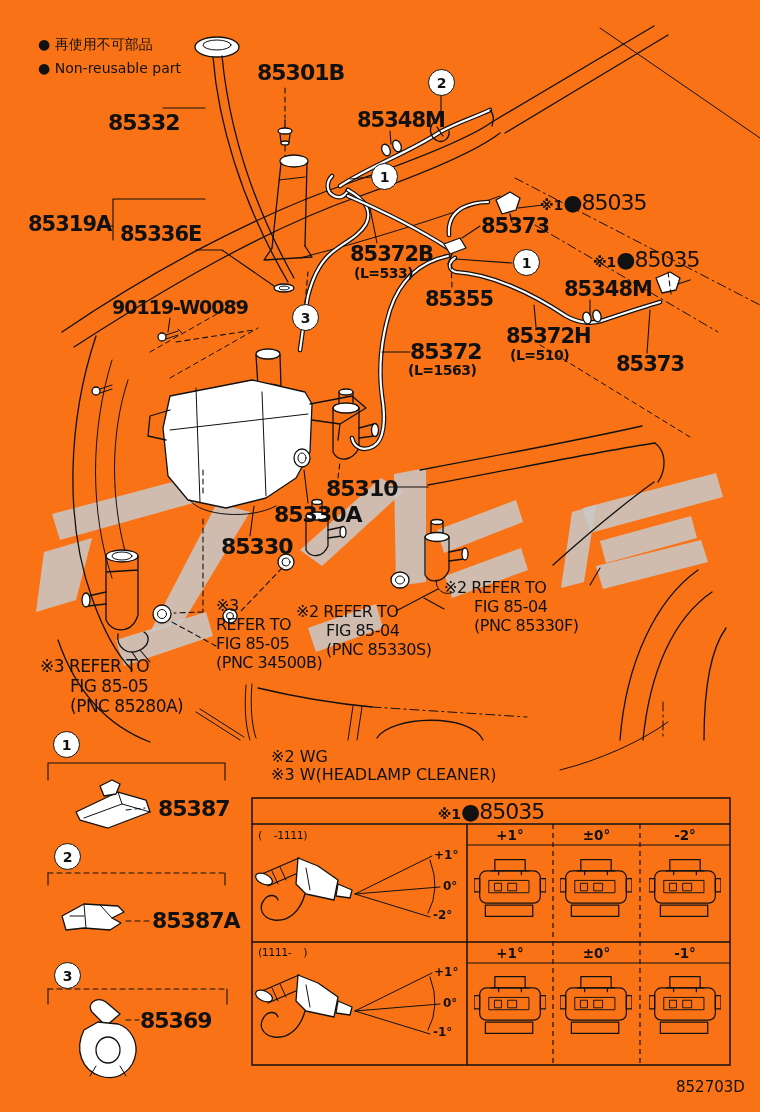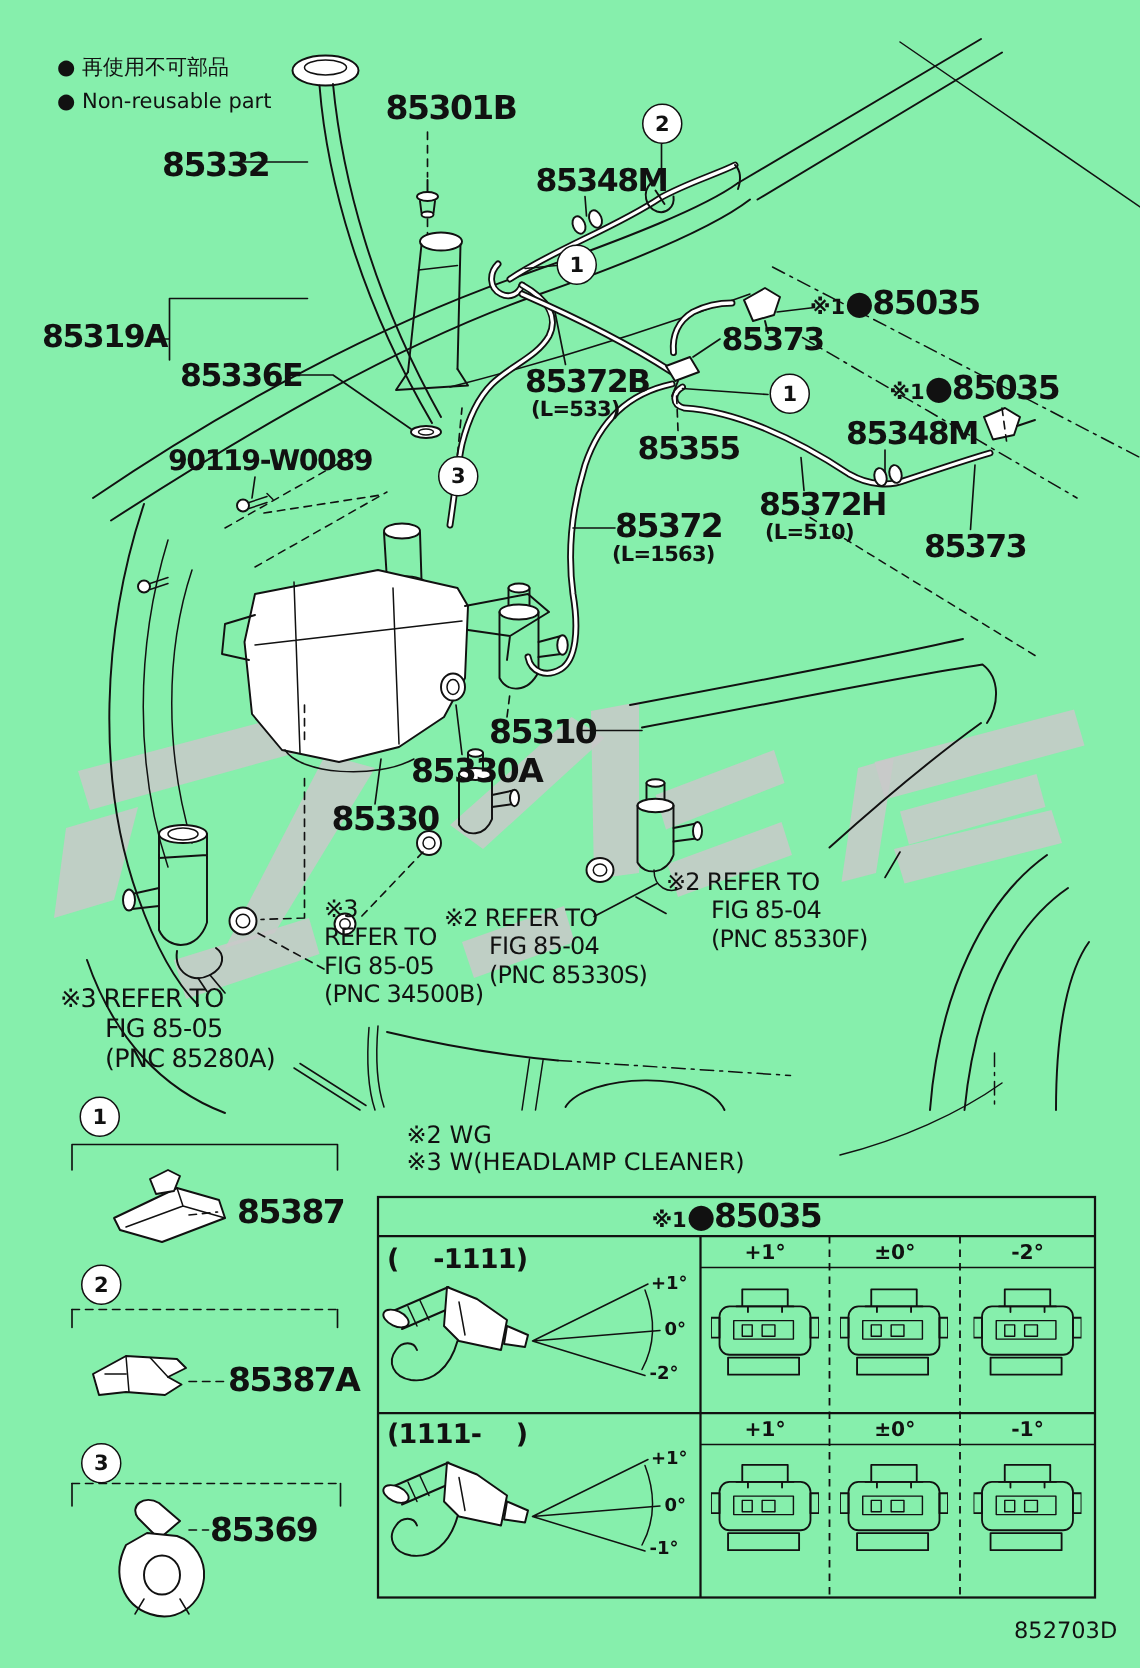--- a/index.html
+++ b/index.html
@@ -1,33 +1,33 @@
 <!DOCTYPE html>
 <html><head>
 <meta charset="utf-8">
 <style>
   html,body{margin:0;padding:0;background:#fff}
-  .stage{position:relative;width:760px;height:1112px;background:#86efac;overflow:hidden;
+  .stage{position:relative;width:760px;height:1112px;background:#f97316;overflow:hidden;
          font-family:"DejaVu Sans",sans-serif;color:#111}
   svg.art{position:absolute;left:0;top:0}
   .t{position:absolute;white-space:nowrap;color:#111}
   .pl{font-weight:bold;font-size:21px;letter-spacing:-1px}
   .pl.big{font-size:22px}
   .pl.med{font-size:19px}
   .sub{font-weight:bold;font-size:14px;letter-spacing:-0.5px}
   .note{font-weight:normal;font-size:16px;letter-spacing:-0.5px;line-height:19px}
   .note .ind{margin-left:30px}
   .fn{font-size:16px}
   .jp{font-size:14px}
   .co{position:absolute;width:25px;height:25px;border:1.7px solid #111;border-radius:50%;
       background:#fff;display:flex;align-items:center;justify-content:center;
       font-weight:bold;font-size:14px}
   .pre15{font-size:14px;font-weight:bold}
-  .num22{font-size:22px;font-weight:bold;letter-spacing:-1px}
-  .range{font-weight:bold;font-size:18px;white-space:pre;letter-spacing:-0.5px}
+  .num22{font-size:22px;font-weight:normal;letter-spacing:-1px}
+  .range{font-weight:normal;font-size:11px;white-space:pre;letter-spacing:-0.5px}
   .colhdr{position:absolute;text-align:center;font-size:13.5px;font-weight:bold}
   .fanlbl{position:absolute;font-size:12px;font-weight:bold}
   .docnum{font-size:15px}
   .thdr{position:absolute;left:252px;top:799px;width:478px;text-align:center}
 </style>
 </head>
 <body>
 
 <div class="stage">
 
@@ -300,25 +300,25 @@
   <use href="#nfront" x="560" y="853" width="72" height="70"></use>
   <use href="#nfront" x="649" y="853" width="72" height="70"></use>
   <use href="#nfront" x="474" y="970" width="72" height="70"></use>
   <use href="#nfront" x="560" y="970" width="72" height="70"></use>
   <use href="#nfront" x="649" y="970" width="72" height="70"></use>
 </svg>
 
 <div class="t jp" style="left:38px;top:36px">● 再使用不可部品</div>
 <div class="t jp" style="left:38px;top:60px">● Non-reusable part</div>
 
-<div class="t pl big" style="left:108px;top:98px">85332</div>
+<div class="t pl big" style="left:108px;top:110px">85332</div>
 <div class="t pl big" style="left:257px;top:60px">85301B</div>
 <div class="t pl" style="left:357px;top:108px">85348M</div>
 <div class="t pl" style="left:28px;top:212px">85319A</div>
-<div class="t pl" style="left:120px;top:238px">85336E</div>
+<div class="t pl" style="left:120px;top:222px">85336E</div>
 <div class="t pl" style="left:350px;top:242px">85372B</div>
 <div class="t sub" style="left:354px;top:265px">(L=533)</div>
 <div class="t pl" style="left:481px;top:214px">85373</div>
 <div class="t" style="left:540px;top:190px"><span class="pre15">※1</span><span class="num22">●85035</span></div>
 <div class="t pl" style="left:425px;top:287px">85355</div>
 <div class="t" style="left:593px;top:247px"><span class="pre15">※1</span><span class="num22">●85035</span></div>
 <div class="t pl" style="left:564px;top:277px">85348M</div>
 <div class="t pl" style="left:506px;top:324px">85372H</div>
 <div class="t sub" style="left:510px;top:347px">(L=510)</div>
 <div class="t pl" style="left:616px;top:352px">85373</div>

